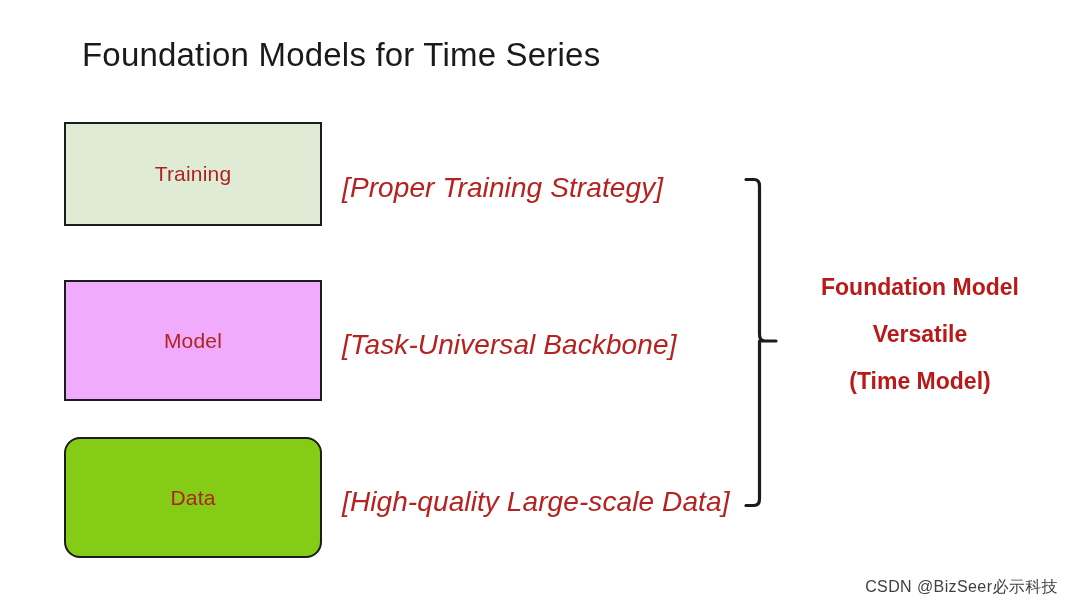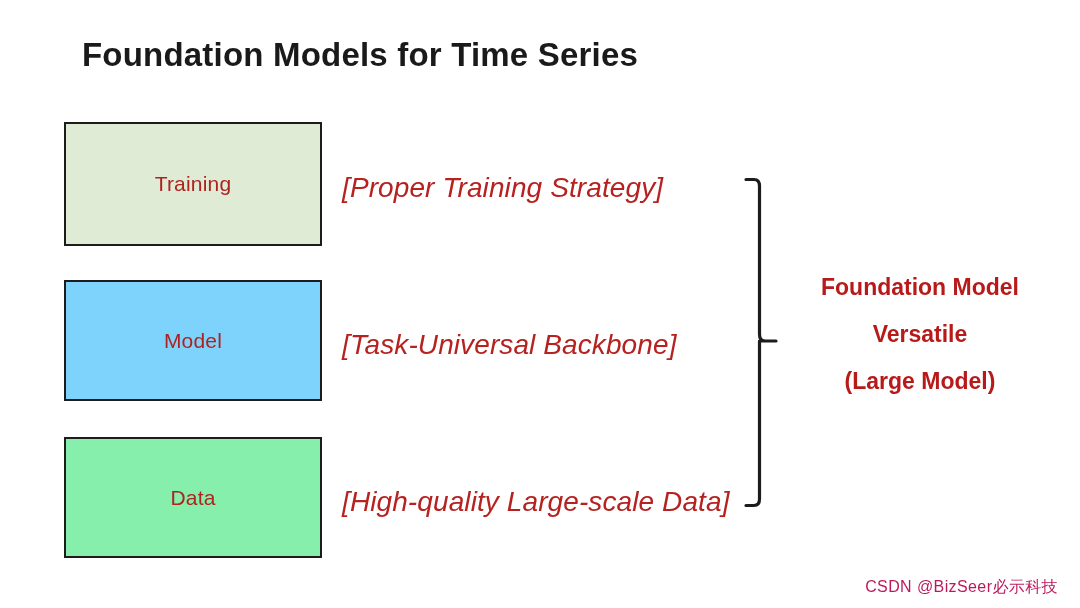--- a/index.html
+++ b/index.html
@@ -19,21 +19,21 @@
     height: 608px;
     background: #ffffff;
   }
 
   
   #slide-title {
     position: absolute;
     left: 82px;
     top: 36px;
     font-size: 33px;
-    font-weight: 700;
+    font-weight: 400;
     letter-spacing: 0.2px;
     color: #1a1a1a;
     white-space: nowrap;
     font-family: "Liberation Sans", sans-serif;
   }
 
   
   .stage-box {
     position: absolute;
     left: 64px;
@@ -45,32 +45,33 @@
     justify-content: center;
   }
   .stage-label {
     font-size: 21px;
     font-weight: 400;
     color: #ae2321;
     letter-spacing: 0.2px;
   }
   #box-training {
     top: 122px;
-    height: 124px;
+    height: 104px;
     background: #e0ebd5;
   }
   #box-model {
     top: 280px;
     height: 121px;
-    background: #7dd3fc;
+    background: #f0abfc;
   }
   #box-data {
     top: 437px;
     height: 121px;
-    background: #86efac;
+    background: #84cc16;
+    border-radius: 16px;
   }
 
   
   .annotation {
     position: absolute;
     left: 342px;
     font-size: 28px;
     font-style: italic;
     font-weight: 400;
     color: #b52220;
@@ -108,21 +109,21 @@
     white-space: nowrap;
   }
   .conclusion-line:last-child { margin-bottom: 0; }
 
   
   #watermark {
     position: absolute;
     right: 22px;
     bottom: 10px;
     font-size: 16px;
-    color: #be185d;
+    color: #404040;
     letter-spacing: 0.4px;
     white-space: nowrap;
   }
 </style>
 </head>
 <body>
 
 <div id="slide">
 
   <div id="slide-title">Foundation Models for Time Series</div>
@@ -144,18 +145,18 @@
 
   <div id="brace">
     <svg width="44" height="345" viewBox="0 0 44 345" xmlns="http://www.w3.org/2000/svg">
       <path d="M 8 9.5 L 16 9.5 Q 21.5 9.5 21.5 16 L 21.5 164 Q 21.5 171 27 171 L 38 171 Q 27 171 21.5 171 Q 21.5 178 21.5 184 L 21.5 329 Q 21.5 335.5 16 335.5 L 8 335.5" fill="none" stroke="#1c1c1c" stroke-width="3.2" stroke-linecap="round" stroke-linejoin="round"></path>
     </svg>
   </div>
 
   <div id="conclusion">
     <div class="conclusion-line">Foundation Model</div>
     <div class="conclusion-line">Versatile</div>
-    <div class="conclusion-line">(Large Model)</div>
+    <div class="conclusion-line">(Time Model)</div>
   </div>
 
   <div id="watermark">CSDN @BizSeer必示科技</div>
 
 </div>
 
 </body></html>

